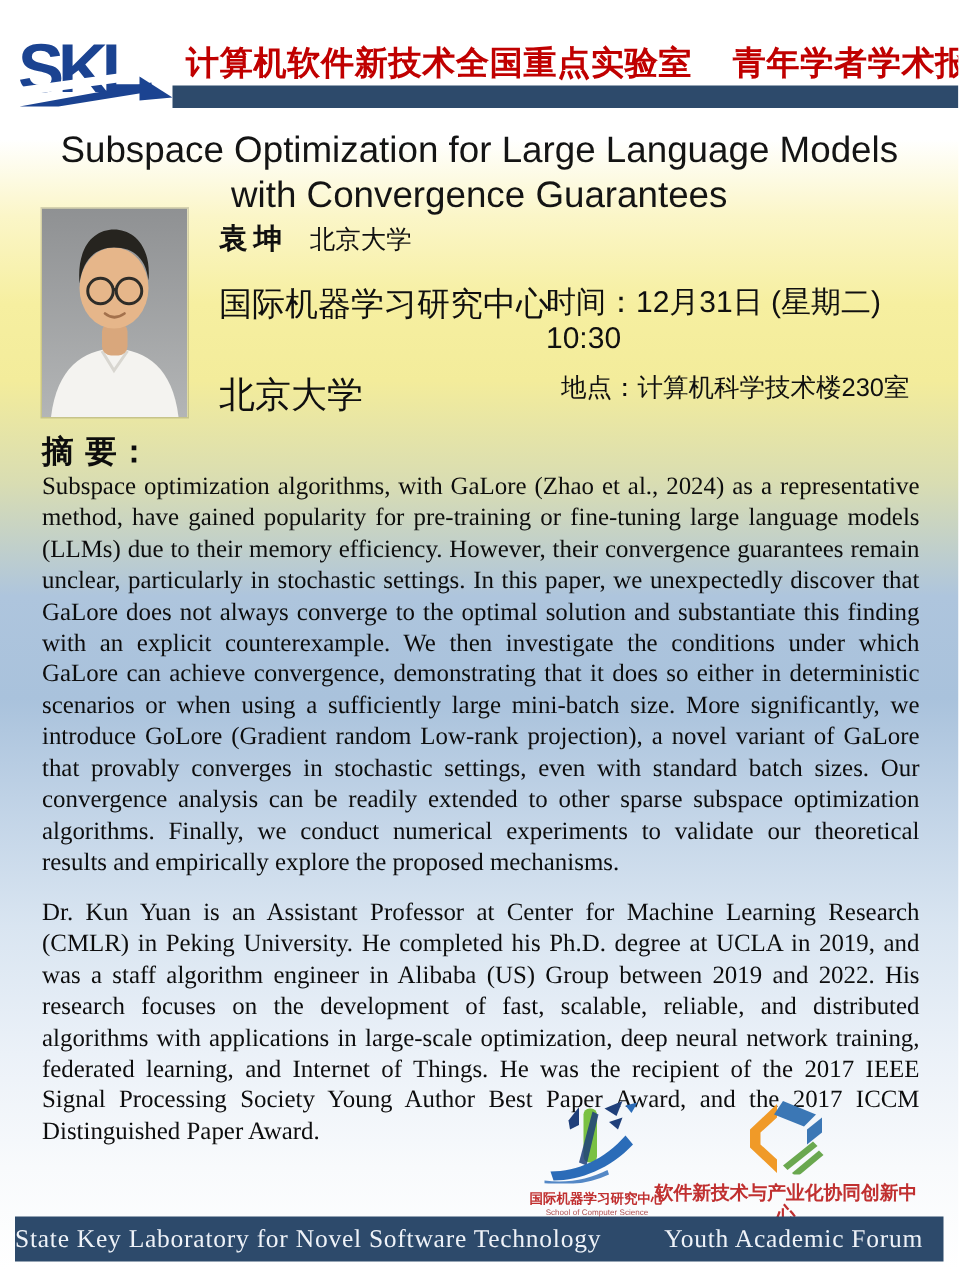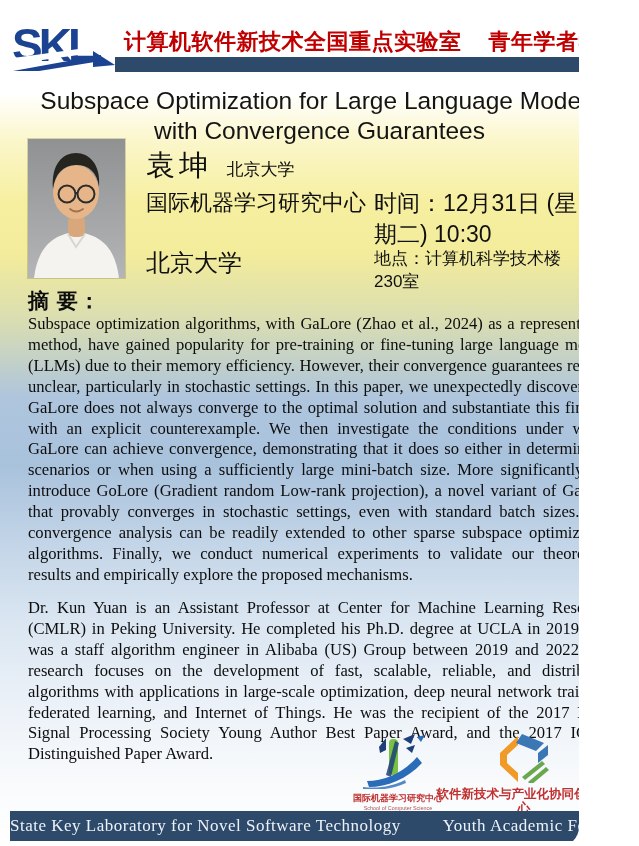--- a/index.html
+++ b/index.html
@@ -1,42 +1,41 @@
 <!DOCTYPE html>
 <html><head>
 <meta charset="utf-8">
 <style>
   * { margin:0; padding:0; box-sizing:border-box; }
   body { width:639px; height:846px; background:#ffffff; font-family:"Liberation Sans", sans-serif; }
   .poster {
-    position:relative; width:579px; height:846px; overflow:hidden;
+    position:relative; width:639px; height:846px; overflow:hidden;
     background:linear-gradient(180deg,
       #ffffff 0%, #ffffff 11%,
       #fbf6c8 17%, #f6efa0 24%, #f3ec9b 30%,
       #d9ddb2 38%, #aec5dd 47%, #a9c2dc 55%,
       #c2d4e7 64%, #d9e5f1 73%, #ebf1f8 83%, #f8fafc 92%, #ffffff 100%);
-    border-radius:19px;
   }
   
   .skl-logo { position:absolute; left:13px; top:21px; width:102px; height:52px; }
   .header-text { position:absolute; left:124px; top:27px; width:510px; white-space:nowrap;
     font-weight:bold; font-size:22px; color:#c00000; letter-spacing:0.5px; }
   .header-text .forum { margin-left:27px; }
   .header-bar { position:absolute; left:115px; top:57px; width:524px; height:15px; background:#2d4a6b; }
   
   .talk-title { position:absolute; left:0; top:86px; width:639px; text-align:center;
     font-size:24.5px; font-weight:400; color:#141414; line-height:30px; }
   
   .photo { position:absolute; left:28px; top:139px; width:97px; height:139px; box-shadow:0 0 0 1px rgba(0,0,0,.15); }
   .speaker-name { position:absolute; left:146px; top:146px; color:#101010; }
-  .speaker-name .nm { font-family:"DejaVu Serif", serif; font-weight:normal; font-size:29px; letter-spacing:4px; }
+  .speaker-name .nm { font-family:"DejaVu Serif", serif; font-weight:bold; font-size:19px; letter-spacing:4px; }
   .speaker-name .ttl { font-size:17px; margin-left:10px; }
   .affil   { position:absolute; left:146px; top:188px; font-size:22px; color:#101010; }
   .univ    { position:absolute; left:146px; top:247px; font-size:24px; color:#101010; }
-  .when    { position:absolute; left:374px; top:188px; font-size:23px; color:#101010; }
+  .when    { position:absolute; left:364px; top:188px; font-size:20px; color:#101010; }
   .where   { position:absolute; left:374px; top:247px; font-size:17px; color:#101010; }
   
   .sec-h { position:absolute; left:28px; font-size:21px; font-weight:bold; color:#0d0d0d; letter-spacing:1px; }
   .abstract-h { top:287px; }
   .bio-h { top:568px; }
   .sec-body { position:absolute; left:28px; width:585px; font-family:"Liberation Serif", serif;
     font-size:16.6px; line-height:20.9px; color:#0d0d0d; text-align:justify; }
   .abstract-b { top:314px; }
   .bio-b { top:598px; }
   

